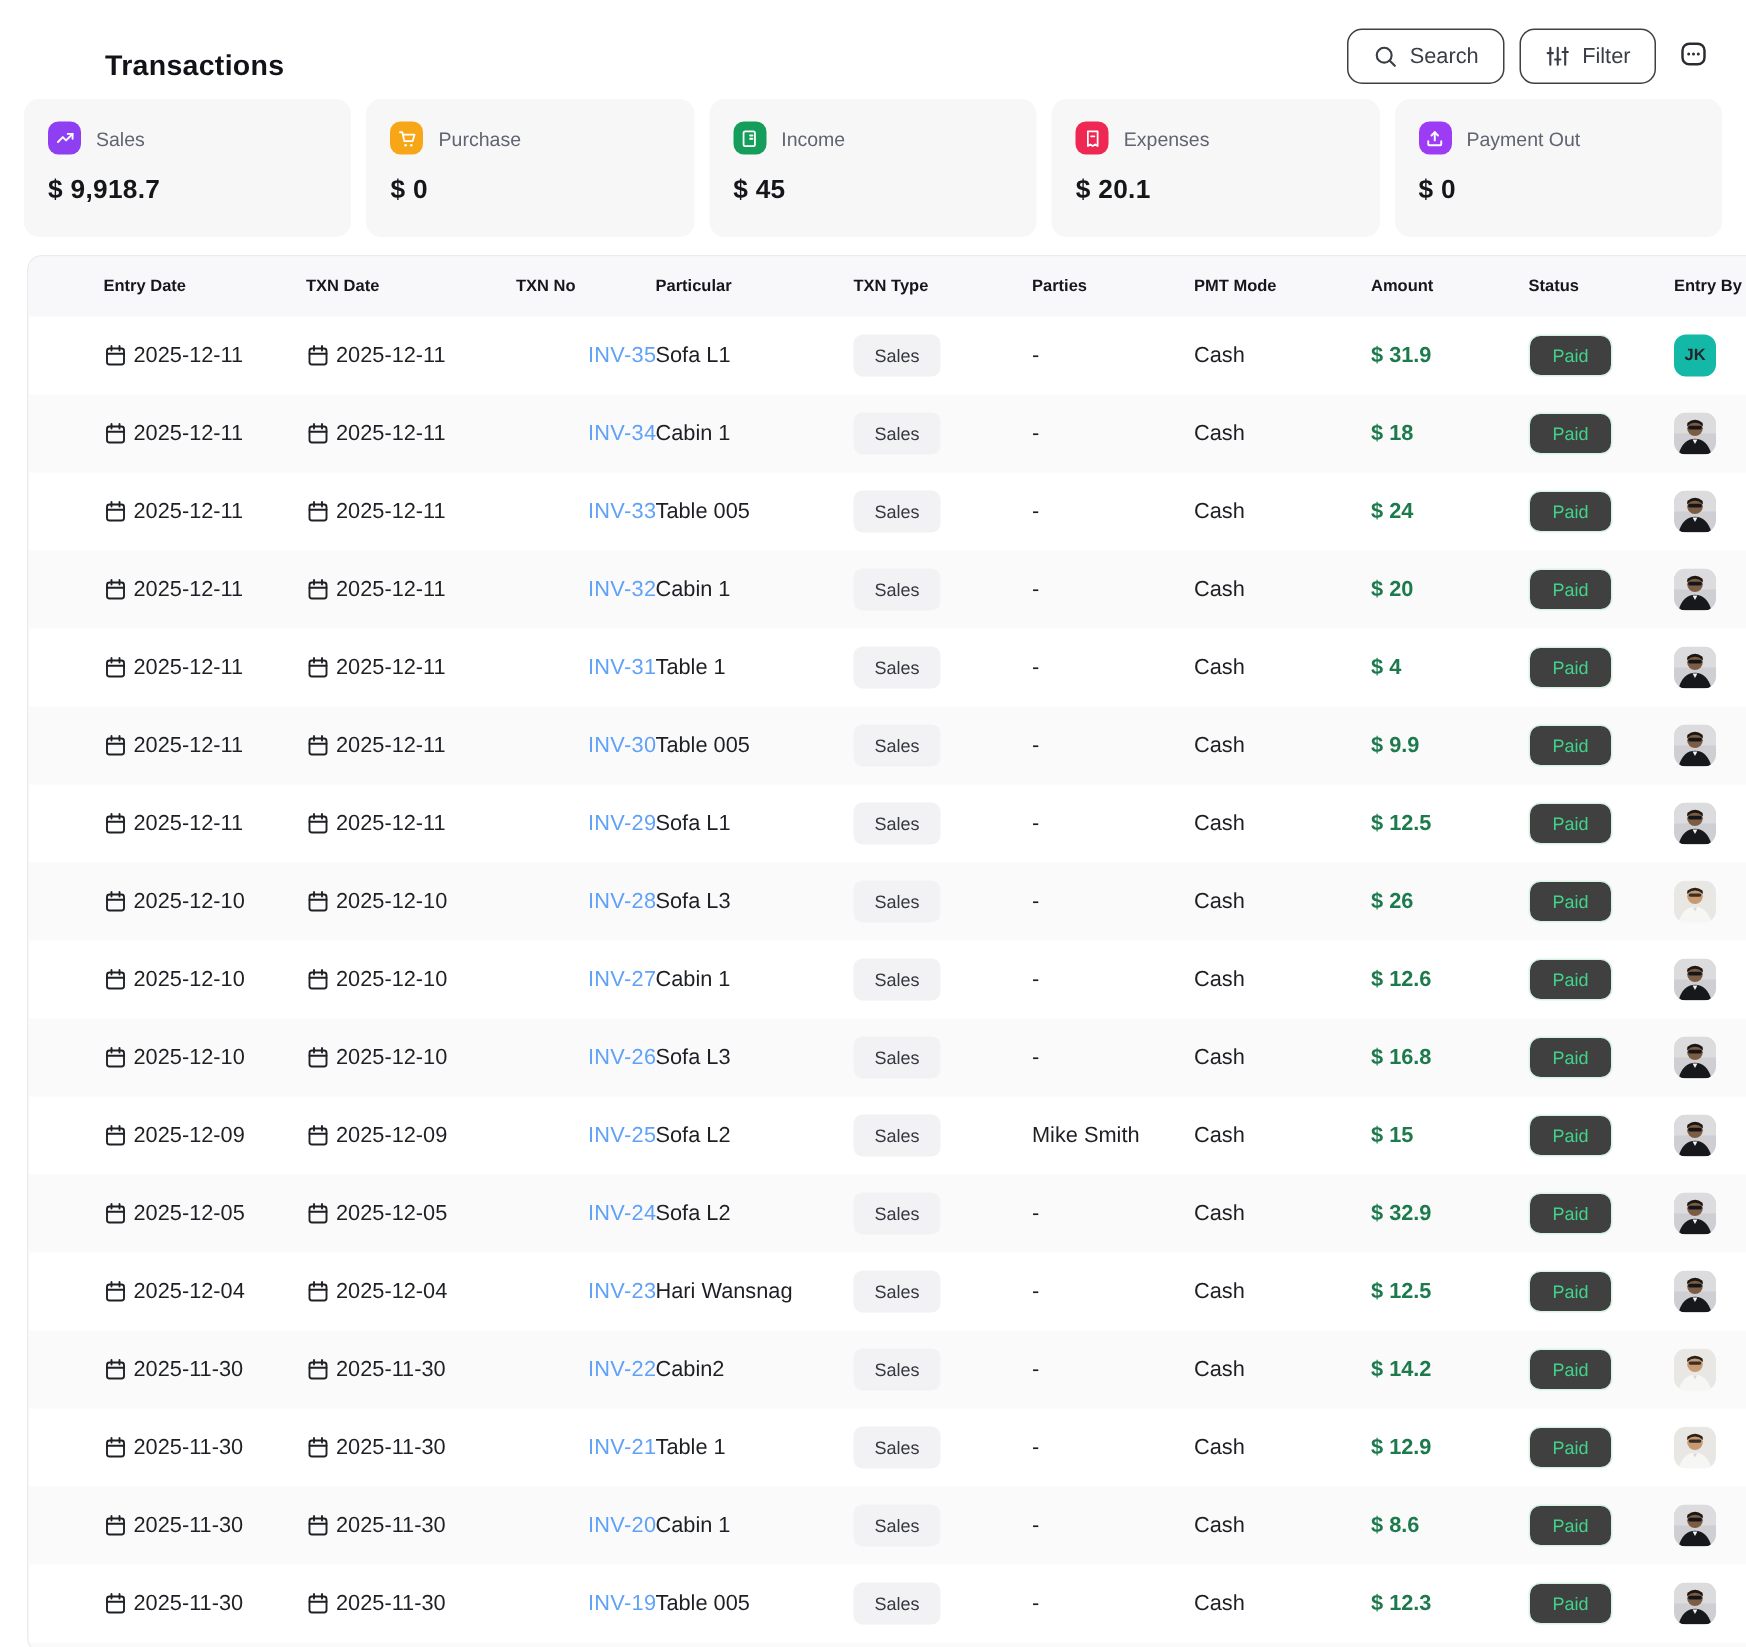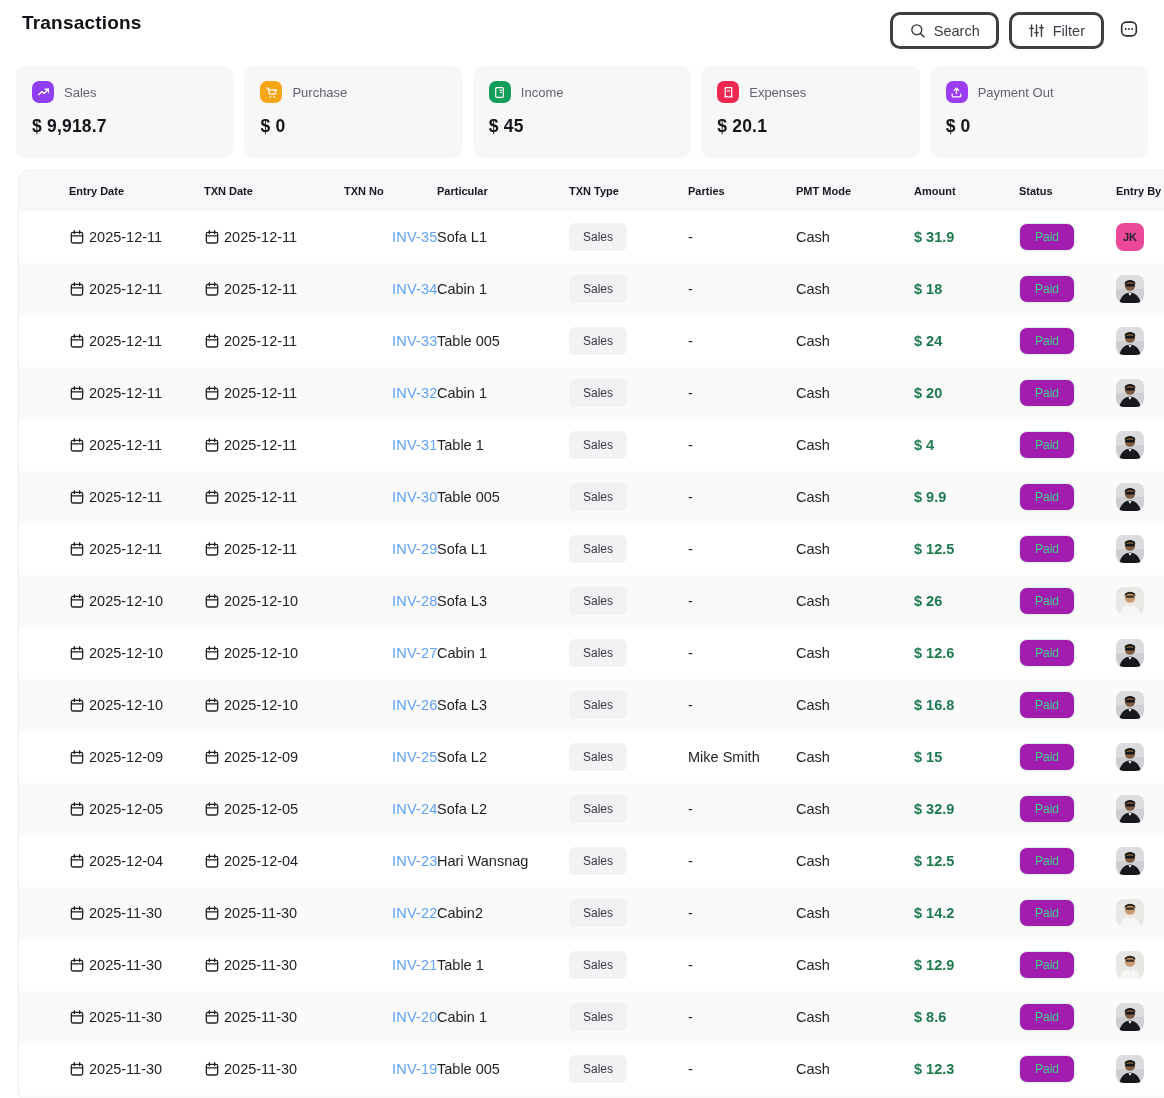--- a/index.html
+++ b/index.html
@@ -1,25 +1,25 @@
 <!DOCTYPE html>
 <html><head>
 <meta charset="utf-8">
 <style>
   * { margin:0; padding:0; box-sizing:border-box; }
   html,body { width:1164px; height:1098px; overflow:hidden; background:#fff;
     font-family:"Liberation Sans","DejaVu Sans",sans-serif; color:#1d1f24; }
 
   
-  .topbar { display:flex; align-items:flex-start; justify-content:space-between;
-    padding:12px 20px 0 22px; height:56px; }
+  .topbar { display:flex; align-items:flex-end; justify-content:space-between;
+    padding:12px 20px 0 22px; height:56px;margin-left:48px; }
   .page-title { font-size:19px; font-weight:700; letter-spacing:.2px; color:#111318; }
   .topbar-right { display:flex; align-items:center; gap:10px; }
   .btn { display:flex; align-items:center; gap:8px; height:37px; padding:0 16px;
-    border:3px solid #404040; border-radius:10px; background:#fff; cursor:pointer;
+    border:1px solid #404040; border-radius:10px; background:#fff; cursor:pointer;
     font-size:14.5px; color:#3a3d45; font-family:inherit; }
   .btn svg { display:block; }
   .icon-btn { background:none; border:none; cursor:pointer; padding:4px; display:flex; }
 
   
   .cards { display:flex; gap:10px; margin:10px 16px 0 16px; }
   .card { flex:1; background:#f7f7f8; border-radius:10px; padding:15px 16px 14px; height:92px; }
   .card-head { display:flex; align-items:center; gap:10px; }
   .card-ic { width:22px; height:22px; border-radius:7px; display:flex;
     align-items:center; justify-content:center; flex:0 0 22px; }
@@ -34,25 +34,25 @@
     font-weight:700; color:#15171c; white-space:nowrap; }
   tbody td { height:52px; font-size:14.5px; white-space:nowrap; vertical-align:middle; }
   tbody tr.alt { background:#fafafb; }
   th.c1, td.c1 { padding-left:50px; }
   .date-cell { display:flex; align-items:center; gap:4px; }
   .date-cell svg { flex:0 0 16px; }
   .txn-link { color:#60a2f7; font-weight:400; text-decoration:none; letter-spacing:.2px;margin-left:48px; }
   .type-badge { display:inline-block; background:#f2f2f5; color:#35383f; font-size:12px;
     padding:7px 14px; border-radius:6px; }
   .amount { color:#1c7a4d; font-weight:700; }
-  .status-badge { display:inline-block; background:#a21caf; border:1px solid #d8f3e4;
+  .status-badge { display:inline-block; background:#404040; border:1px solid #d8f3e4;
     color:#41d38a; font-size:12px; padding:6px 15px; border-radius:8px; }
   .avatar { width:28px; height:28px; border-radius:8px; overflow:hidden; display:flex;
     align-items:center; justify-content:center; }
-  .avatar.initials { background:#ec4899; color:#23242a; font-size:11px; font-weight:700; }
+  .avatar.initials { background:#14b8a6; color:#23242a; font-size:11px; font-weight:700; }
   .avatar svg { width:28px; height:28px; display:block; }
   .partial-row { height:6px; background:#fafafb; }
 </style>
 </head>
 <body>
 
 <div class="topbar">
   <div class="page-title">Transactions</div>
   <div class="topbar-right">
     <button class="btn">

